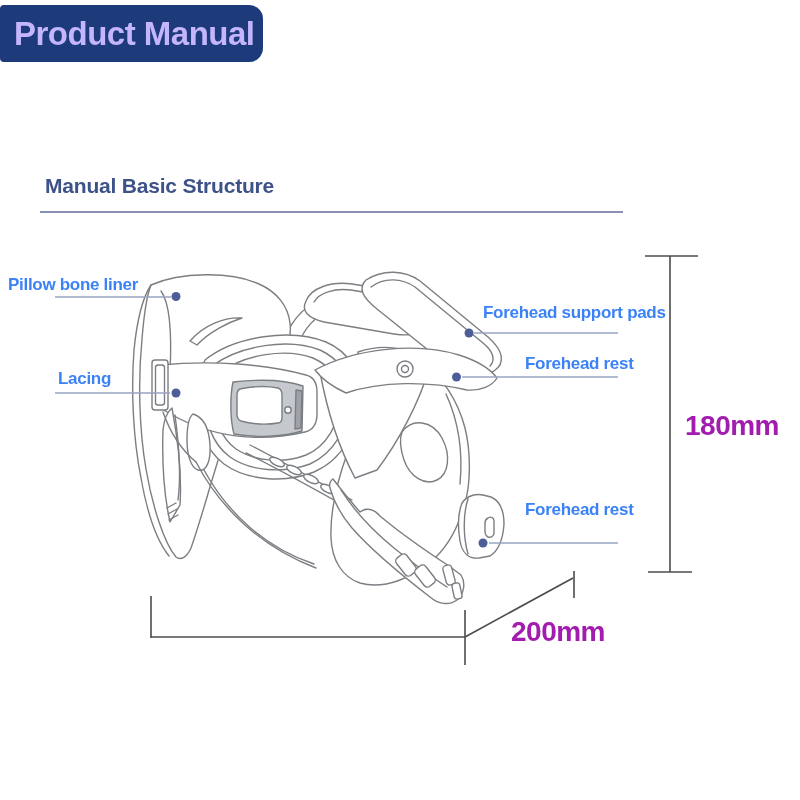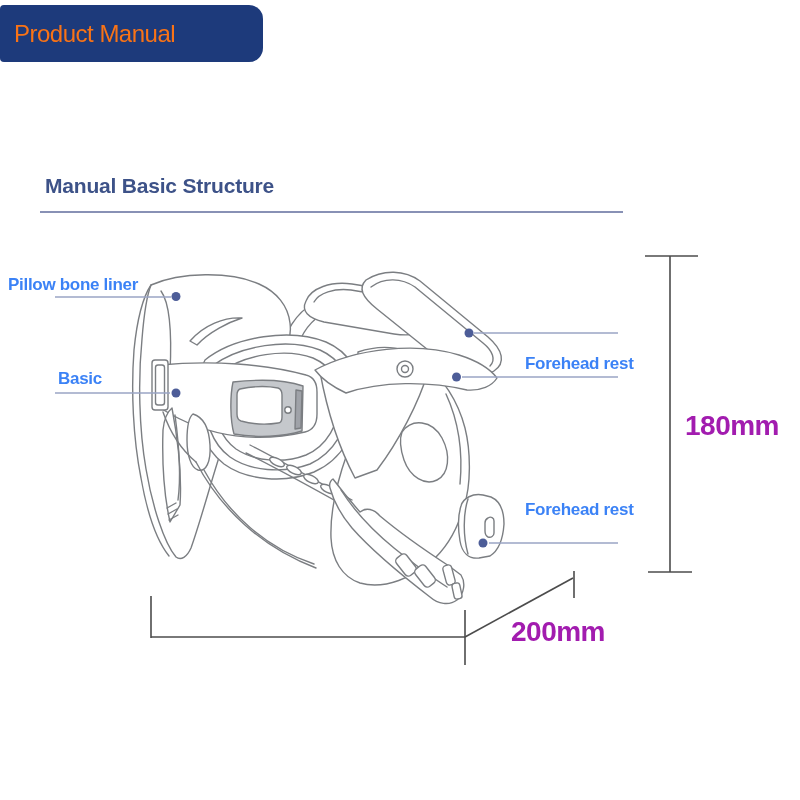--- a/index.html
+++ b/index.html
@@ -6,21 +6,21 @@
   .stage{
     position:relative;width:800px;height:800px;background:#ffffff;overflow:hidden;
     font-family:"Liberation Sans", sans-serif;
   }
   .banner{
     position:absolute;left:0;top:5px;width:263px;height:57px;
     background:#1d3a7b;border-radius:4px 14px 14px 4px;
     display:flex;align-items:center;
   }
   .banner span{
-    color:#f97316;font-size:24px;font-weight:400;letter-spacing:-0.5px;
+    color:#c4b5fd;font-size:33px;font-weight:700;letter-spacing:-0.5px;
     padding-left:14px;white-space:nowrap;
   }
   .section-title{
     position:absolute;left:45px;top:174px;
     color:#3d5288;font-size:21px;font-weight:700;letter-spacing:-0.2px;white-space:nowrap;
   }
   .section-underline{
     position:absolute;left:40px;top:211px;width:583px;height:2px;background:#8891b5;
   }
   svg.art{position:absolute;left:0;top:0;}
@@ -165,20 +165,21 @@
         <path d="M465,610 V665"></path>
       </g>
       <g>
         <path d="M465,637 L573,578"></path>
         <path d="M574,571 V598"></path>
       </g>
     </g>
   </svg>
 
   <div class="lbl" style="left:8px;top:276px">Pillow bone liner</div>
-  <div class="lbl" style="left:58px;top:370px">Basic</div>
+  <div class="lbl" style="left:58px;top:370px">Lacing</div>
+  <div class="lbl" style="left:483px;top:304px">Forehead support pads</div>
   <div class="lbl" style="left:525px;top:355px">Forehead rest</div>
   <div class="lbl" style="left:525px;top:501px">Forehead rest</div>
 
   <div class="dim" style="left:685px;top:412px">180mm</div>
   <div class="dim" style="left:511px;top:618px">200mm</div>
 
 </div>
 
 </body></html>

